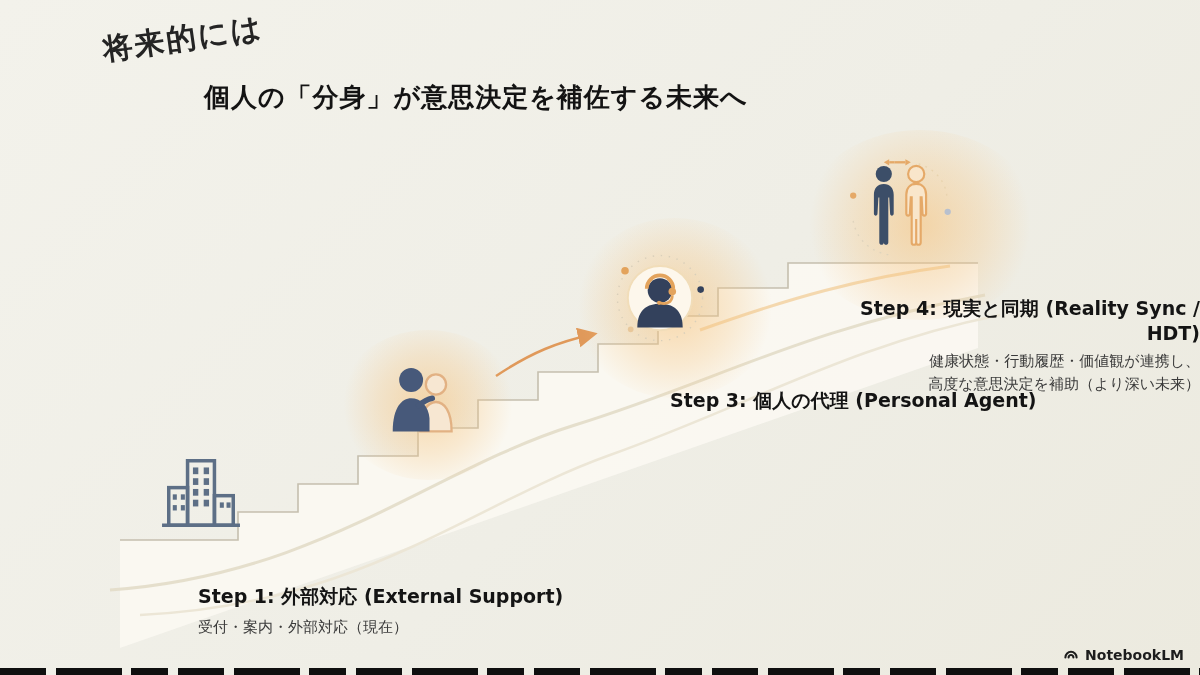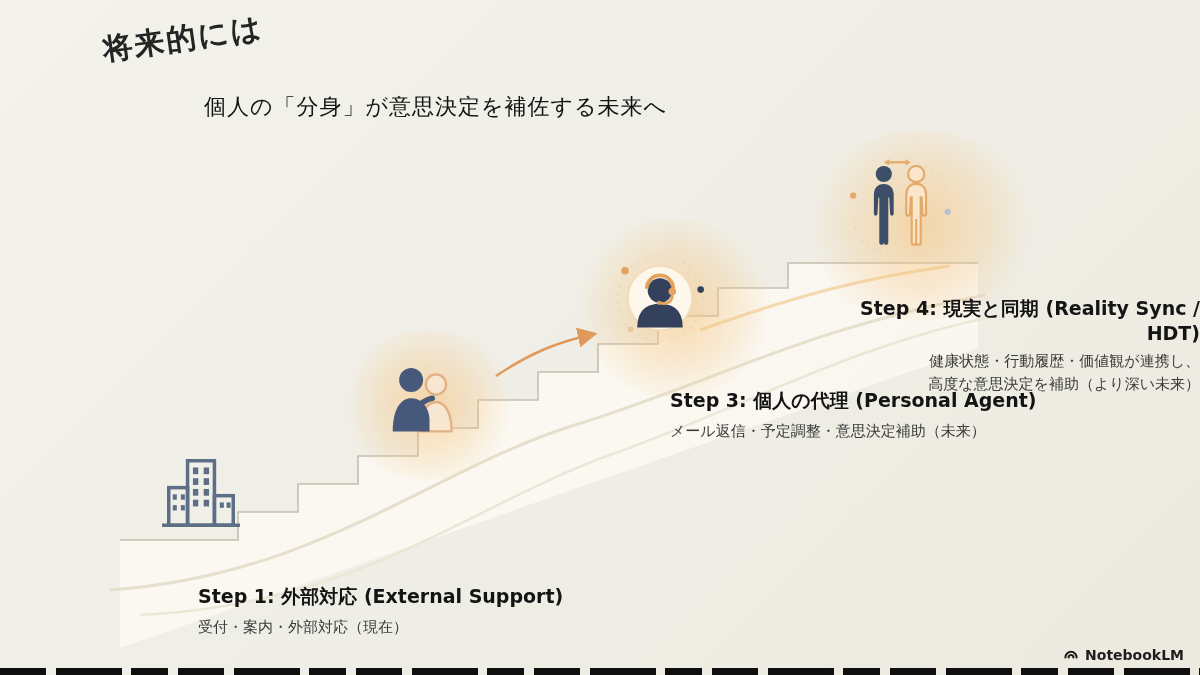--- a/index.html
+++ b/index.html
@@ -7,21 +7,21 @@
     position:relative;width:1200px;height:675px;overflow:hidden;
     background:linear-gradient(135deg,#f3f2eb 0%,#efeee6 55%,#eceadf 100%);
     font-family:"DejaVu Sans","Liberation Sans",sans-serif;
   }
   
   .pretitle{
     position:absolute;left:100px;top:30px;font-size:30px;font-weight:700;
     color:#242424;transform:rotate(-8deg);transform-origin:left top;letter-spacing:2px;
   }
   .main-title{
-    position:absolute;left:204px;top:92px;font-size:22px;font-weight:400;
+    position:absolute;left:204px;top:80px;font-size:26px;font-weight:700;
     color:#131313;letter-spacing:1px;
   }
   
   svg.art{position:absolute;left:0;top:0;width:1200px;height:675px;}
   .glow{position:absolute;border-radius:50%;pointer-events:none;
     background:radial-gradient(circle,rgba(246,195,125,0.60) 0%,rgba(246,195,125,0.28) 42%,rgba(246,195,125,0) 72%);}
   .glow.g2{left:338px;top:330px;width:180px;height:150px;}
   .glow.g3{left:575px;top:218px;width:200px;height:180px;}
   .glow.g4{left:800px;top:130px;width:240px;height:190px;}
   .icon-wrap{position:absolute;}
@@ -151,21 +151,20 @@
       <path d="M54 3.5 L48 7 L54 10.5 Z" fill="#e5a968" transform="translate(-6 0)"></path>
     </svg>
   </div>
 
   <div class="step-text" id="text-step1">
     <p class="step-heading">Step 1: 外部対応 (External Support)</p>
     <p class="step-desc">受付・案内・外部対応（現在）</p>
   </div>
   <div class="step-text" id="text-step3">
     <p class="step-heading">Step 3: 個人の代理 (Personal Agent)</p>
-    <p class="step-desc">メール返信・予定調整・意思決定補助（未来）</p>
   </div>
   <div class="step-text" id="text-step4">
     <p class="step-heading">Step 4: 現実と同期 (Reality Sync / HDT)</p>
     <p class="step-desc">健康状態・行動履歴・価値観が連携し、
 高度な意思決定を補助（より深い未来）</p>
   </div>
 
   <div class="brand">
     <svg width="16" height="16" viewBox="0 0 20 20">
       <path d="M3 13 A7 7 0 0 1 17 13" fill="none" stroke="#1d1d1d" stroke-width="2.6" stroke-linecap="round"></path>

